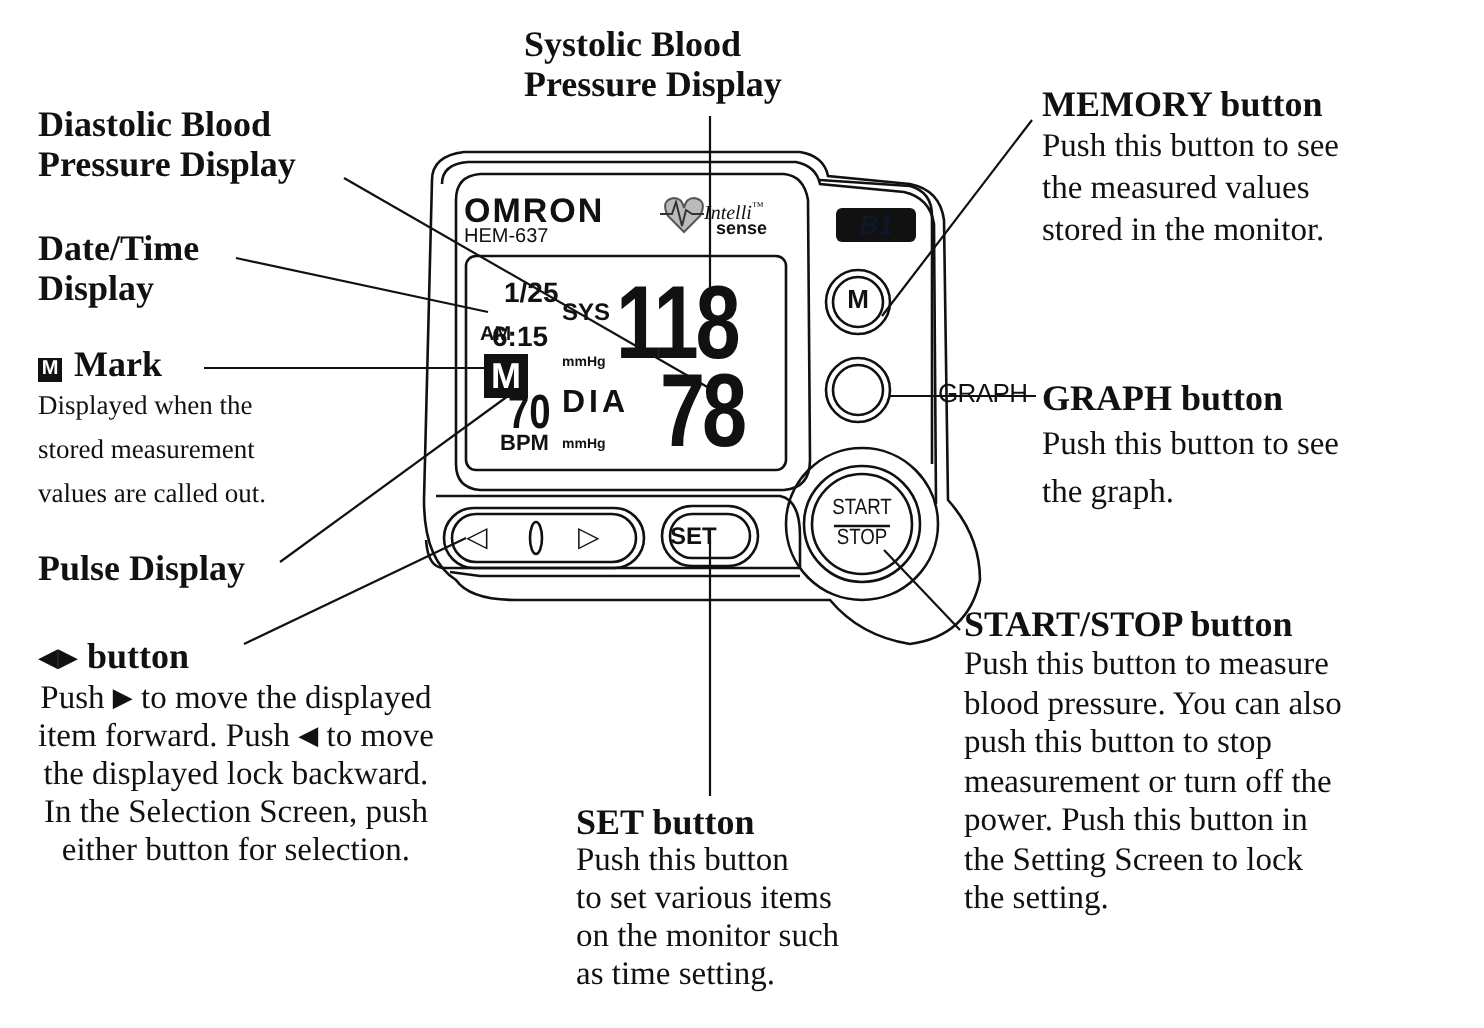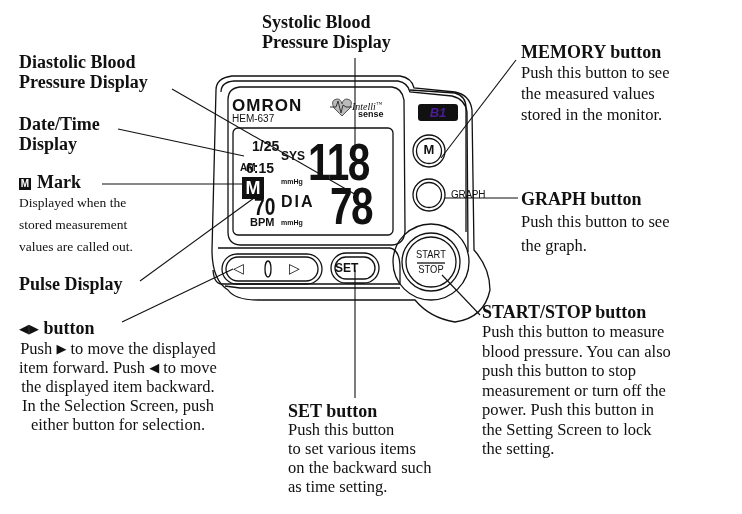--- a/index.html
+++ b/index.html
@@ -74,37 +74,37 @@
       <line x1="516" y1="60" x2="441" y2="158"></line>
       <line x1="445" y1="198" x2="518" y2="198"></line>
       <line x1="442" y1="275" x2="480" y2="315"></line>
     </g>
   </svg>
 
   <div class="sans" style="position:absolute;left:232px;top:96px;font-size:17px;font-weight:bold;letter-spacing:1px;">OMRON</div>
   <div class="sans" style="position:absolute;left:232px;top:113px;font-size:10px;">HEM-637</div>
   <div style="position:absolute;left:352px;top:101px;font-size:10px;font-style:italic;font-family:'Liberation Serif',serif;"><span>Intelli</span><sup style="font-size:6px;">™</sup></div>
   <div class="sans" style="position:absolute;left:358px;top:109px;font-size:9px;font-weight:bold;">sense</div>
-  <div class="sans" style="position:absolute;left:418px;top:104px;width:40px;height:17px;color:#4c1d95;font-weight:bold;font-size:13px;line-height:17px;text-align:center;font-style:italic;">B1</div>
+  <div class="sans" style="position:absolute;left:418px;top:104px;width:40px;height:17px;color:#0f172a;font-weight:bold;font-size:13px;line-height:17px;text-align:center;font-style:italic;">B1</div>
 
   <div class="lcd" style="position:absolute;left:252px;top:139px;font-size:14px;line-height:14px;">1/25</div>
   <div class="lcd" style="position:absolute;left:240px;top:163px;font-size:10px;line-height:10px;text-align:center;">AM</div>
   <div class="lcd" style="position:absolute;left:246px;top:161px;font-size:14px;line-height:14px;">6:15</div>
   <div class="lcd" style="position:absolute;left:242px;top:177px;width:22px;height:22px;color:#fff;font-size:18px;line-height:22px;text-align:center;">M</div>
   <div class="lcd" style="position:absolute;left:254px;top:195px;font-size:24px;line-height:24px;transform:scaleX(0.8);transform-origin:left;">70</div>
   <div class="lcd" style="position:absolute;left:250px;top:217px;font-size:11px;line-height:11px;">BPM</div>
   <div class="lcd" style="position:absolute;left:281px;top:150px;font-size:12px;line-height:12px;">SYS</div>
   <div class="lcd" style="position:absolute;left:281px;top:178px;font-size:7px;line-height:8px;">mmHg</div>
   <div class="lcd" style="position:absolute;left:281px;top:196px;font-size:16px;line-height:12px;letter-spacing:2px;">DIA</div>
   <div class="lcd" style="position:absolute;left:281px;top:219px;font-size:7px;line-height:8px;">mmHg</div>
   <div class="lcd" style="position:absolute;left:308px;top:136px;font-size:52px;line-height:52px;letter-spacing:-2px;transform:scaleX(0.78);transform-origin:left;">118</div>
   <div class="lcd" style="position:absolute;left:330px;top:180px;font-size:52px;line-height:52px;letter-spacing:-2px;transform:scaleX(0.78);transform-origin:left;">78</div>
 
   <div class="sans" style="position:absolute;left:413px;top:142px;width:32px;text-align:center;font-weight:bold;font-size:13px;">M</div>
-  <div class="sans" style="position:absolute;left:413px;top:189px;width:32px;text-align:center;font-size:10px;letter-spacing:-0.3px;padding-left:38px;">GRAPH</div>
+  <div class="sans" style="position:absolute;left:431px;top:189px;width:32px;text-align:center;font-size:13px;letter-spacing:-0.3px;padding-left:38px;">GRAPH</div>
   <div class="sans" style="position:absolute;left:406px;top:247px;width:50px;text-align:center;font-size:11px;line-height:15px;">
     <div style="transform:scaleX(0.85);">START</div>
     <div style="transform:scaleX(0.85);">STOP</div>
   </div>
   <div class="sans" style="position:absolute;left:233px;top:260px;font-size:14px;">◁</div>
   <div class="sans" style="position:absolute;left:289px;top:260px;font-size:14px;">▷</div>
   <div class="sans" style="position:absolute;left:335px;top:261px;width:20px;text-align:center;font-size:12px;font-weight:bold;">SET</div>
 
   <div class="lbl" style="left:262px;top:12px;">
     <div>Systolic Blood</div>
@@ -132,30 +132,30 @@
 
   <div class="lbl" style="left:19px;top:274px;">Pulse Display</div>
 
   <div class="lbl" style="left:19px;top:318px;">
     <span class="tri">◀</span><span class="tri">▶</span>
     <span>button</span>
   </div>
   <div class="desc" style="left:19px;top:339px;text-align:center;">
     <div><span>Push </span><span class="tri">▶</span><span> to move the displayed</span></div>
     <div><span>item forward. Push </span><span class="tri">◀</span><span> to move</span></div>
-    <div>the displayed item backward.</div>
+    <div>the displayed lock backward.</div>
     <div>In the Selection Screen, push</div>
     <div>either button for selection.</div>
   </div>
 
   <div class="lbl" style="left:288px;top:401px;">SET button</div>
   <div class="desc" style="left:288px;top:420px;">
     <div>Push this button</div>
     <div>to set various items</div>
-    <div>on the backward such</div>
+    <div>on the monitor such</div>
     <div>as time setting.</div>
   </div>
 
   <div class="lbl" style="left:521px;top:42px;">MEMORY button</div>
   <div class="desc" style="left:521px;top:62px;line-height:21px;">
     <div>Push this button to see</div>
     <div>the measured values</div>
     <div>stored in the monitor.</div>
   </div>
 

